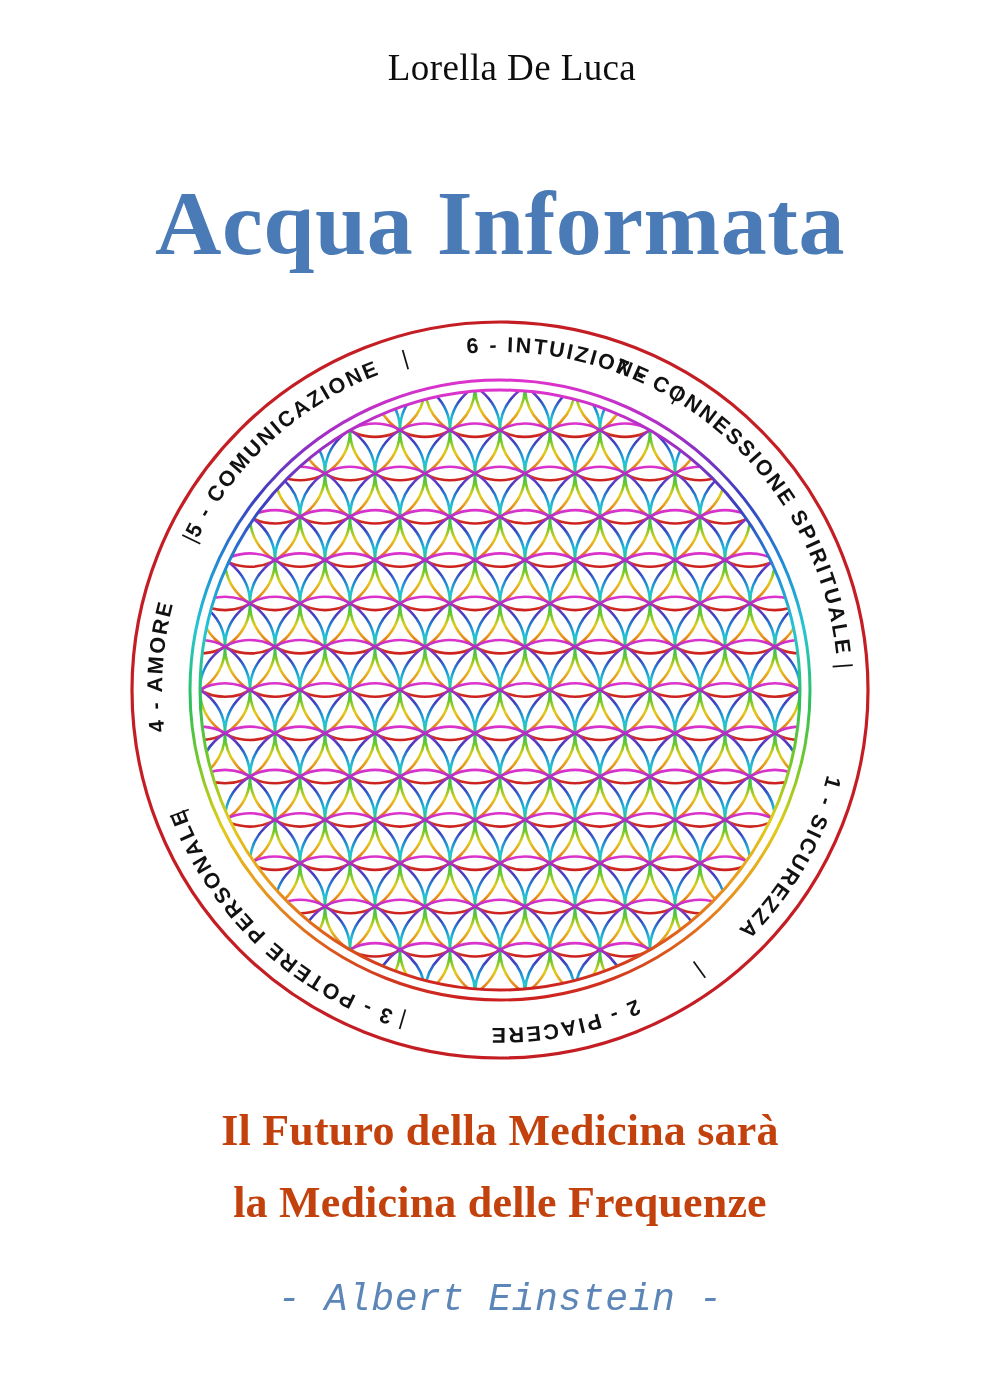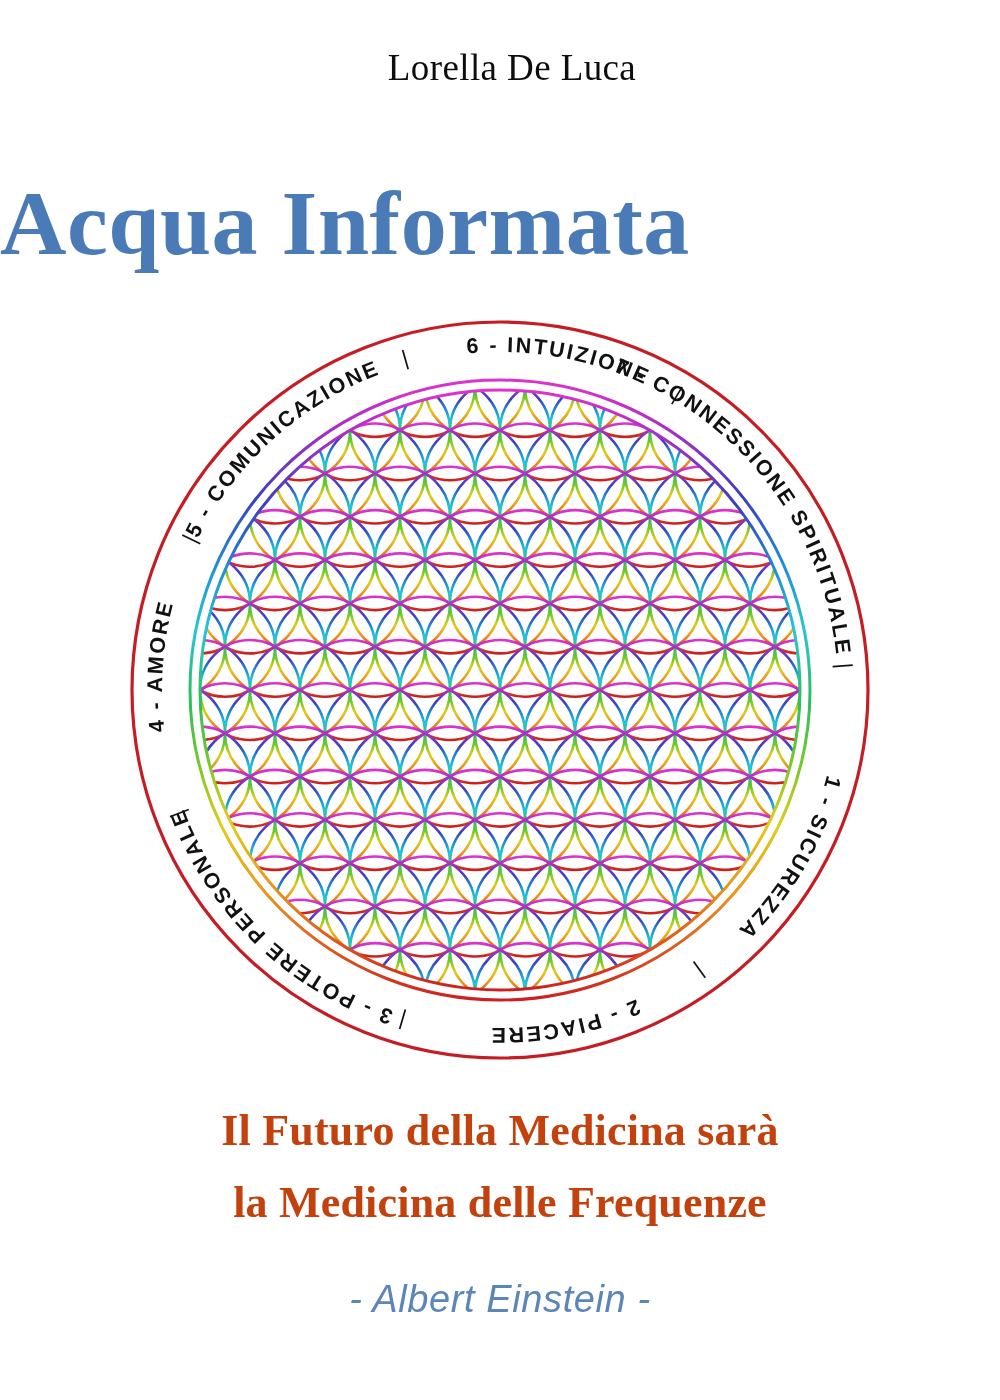--- a/index.html
+++ b/index.html
@@ -25,20 +25,21 @@
     font-size: 37px;
     font-weight: 400;
     color: #0d0d0d;
     letter-spacing: 0.4px;
   }
   .title {
     position: absolute;
     top: 175px;
     left: 0;
     width: 1000px;
+    text-align: center;
     font-family: "Liberation Serif", serif;
     font-size: 92px;
     font-weight: 700;
     color: #4a7bb7;
     letter-spacing: 0.5px;
     line-height: 1.05;
   }
   .mandala-wrap {
     position: absolute;
     top: 300px;
@@ -66,21 +67,21 @@
   .subtitle .line2 {
     display: block;
     margin-top: 21px;
   }
   .attribution {
     position: absolute;
     top: 1278px;
     left: 0;
     width: 1000px;
     text-align: center;
-    font-family: Liberation Sans, sans-serif;
+    font-family: Liberation Mono, monospace;
     font-style: italic;
     font-size: 38px;
     font-weight: 400;
     color: #5c85b8;
     letter-spacing: 0.6px;
   }
   .ring-label {
     font-family: "Liberation Sans", sans-serif;
     font-size: 21.5px;
     font-weight: 700;

